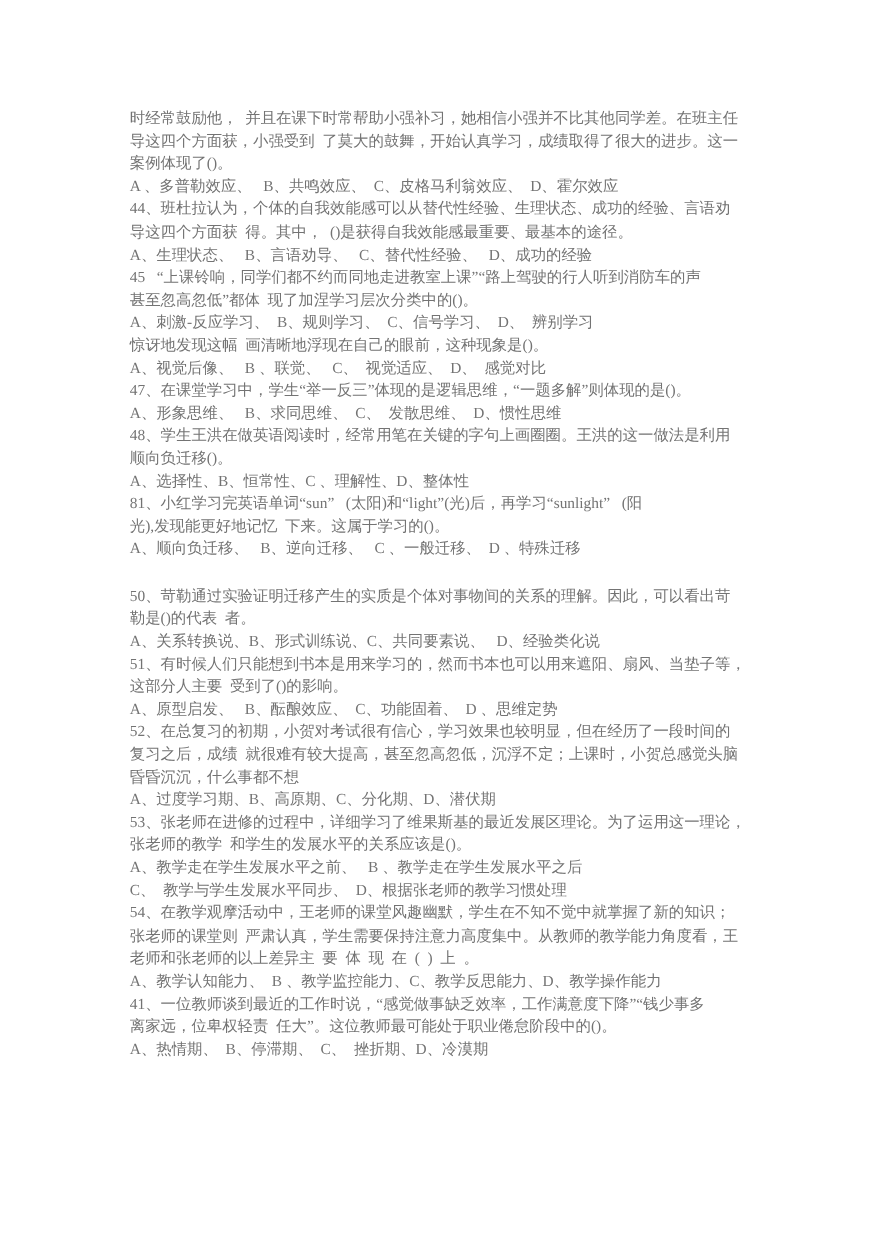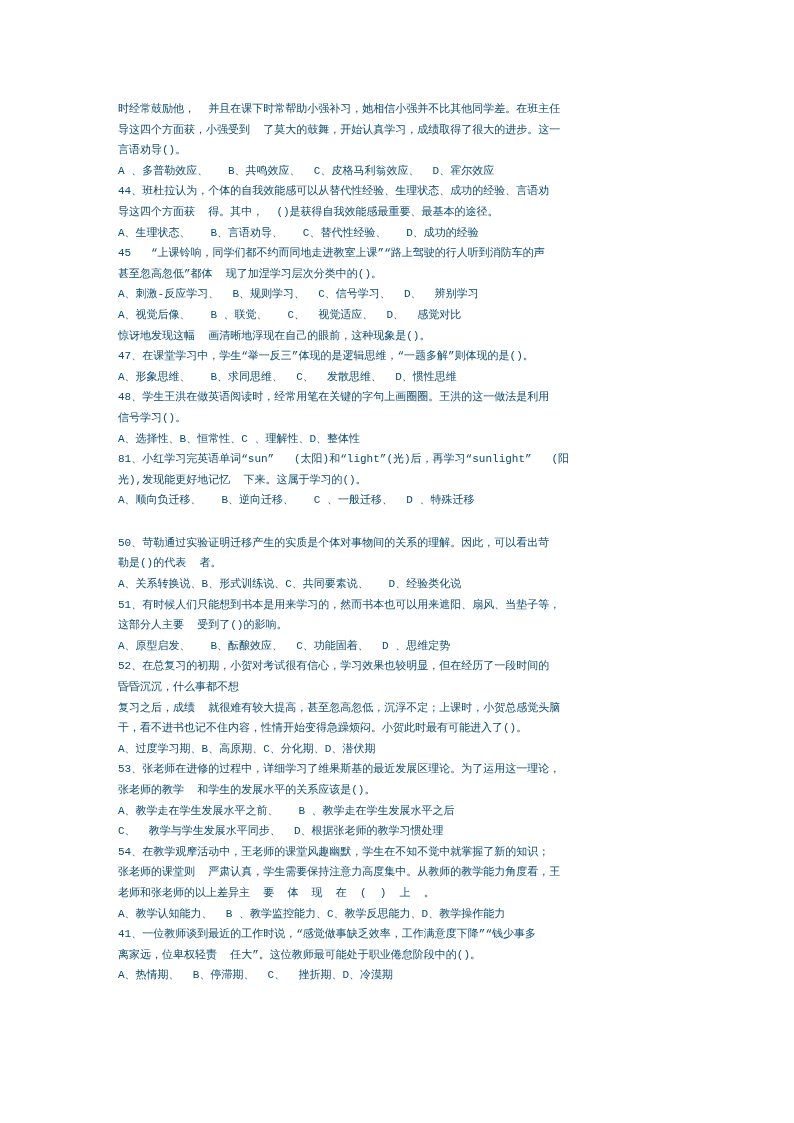--- a/index.html
+++ b/index.html
@@ -1,62 +1,61 @@
 <!DOCTYPE html>
 <html><head>
 <meta charset="utf-8">
 <style>
   html, body { margin: 0; padding: 0; background: #ffffff; }
   body { width: 794px; height: 1123px; position: relative; overflow: hidden; }
   .page {
     position: absolute; left: 118px; top: 99px; width: 564px;
-    font-family: Liberation Mono, monospace;
-    font-size: 11px; line-height: 20.6px; color: #0c4a6e;
+    font-family: Liberation Serif, serif;
+    font-size: 14px; line-height: 20.6px; color: #737373;
   }
   .line { white-space: pre; margin: 0; height: 20.6px; overflow: visible; }
   .gap { height: 22px; }
 </style>
 </head>
 <body>
 
 <div class="page">
   <div id="block1">
       <div class="line">时经常鼓励他，  并且在课下时常帮助小强补习，她相信小强并不比其他同学差。在班主任</div>
       <div class="line">导这四个方面获，小强受到  了莫大的鼓舞，开始认真学习，成绩取得了很大的进步。这一</div>
-      <div class="line">言语劝导()。</div>
+      <div class="line">案例体现了()。</div>
       <div class="line">A 、多普勒效应、   B、共鸣效应、  C、皮格马利翁效应、  D、霍尔效应</div>
       <div class="line">44、班杜拉认为，个体的自我效能感可以从替代性经验、生理状态、成功的经验、言语劝</div>
       <div class="line">导这四个方面获  得。其中，  ()是获得自我效能感最重要、最基本的途径。</div>
       <div class="line">A、生理状态、   B、言语劝导、   C、替代性经验、   D、成功的经验</div>
       <div class="line">45   “上课铃响，同学们都不约而同地走进教室上课”“路上驾驶的行人听到消防车的声</div>
       <div class="line">甚至忽高忽低”都体  现了加涅学习层次分类中的()。</div>
       <div class="line">A、刺激-反应学习、  B、规则学习、  C、信号学习、  D、  辨别学习</div>
+      <div class="line">惊讶地发现这幅  画清晰地浮现在自己的眼前，这种现象是()。</div>
       <div class="line">A、视觉后像、   B 、联觉、   C、  视觉适应、  D、  感觉对比</div>
-      <div class="line">惊讶地发现这幅  画清晰地浮现在自己的眼前，这种现象是()。</div>
       <div class="line">47、在课堂学习中，学生“举一反三”体现的是逻辑思维，“一题多解”则体现的是()。</div>
       <div class="line">A、形象思维、   B、求同思维、  C、  发散思维、  D、惯性思维</div>
       <div class="line">48、学生王洪在做英语阅读时，经常用笔在关键的字句上画圈圈。王洪的这一做法是利用</div>
-      <div class="line">信号学习()。</div>
+      <div class="line">顺向负迁移()。</div>
       <div class="line">A、选择性、B、恒常性、C 、理解性、D、整体性</div>
       <div class="line">81、小红学习完英语单词“sun”   (太阳)和“light”(光)后，再学习“sunlight”   (阳</div>
       <div class="line">光),发现能更好地记忆  下来。这属于学习的()。</div>
       <div class="line">A、顺向负迁移、   B、逆向迁移、   C 、一般迁移、  D 、特殊迁移</div>
     </div>
   <div class="gap"></div>
   <div id="block2">
       <div class="line">50、苛勒通过实验证明迁移产生的实质是个体对事物间的关系的理解。因此，可以看出苛</div>
       <div class="line">勒是()的代表  者。</div>
       <div class="line">A、关系转换说、B、形式训练说、C、共同要素说、   D、经验类化说</div>
       <div class="line">51、有时候人们只能想到书本是用来学习的，然而书本也可以用来遮阳、扇风、当垫子等，</div>
       <div class="line">这部分人主要  受到了()的影响。</div>
       <div class="line">A、原型启发、   B、酝酿效应、  C、功能固着、  D 、思维定势</div>
       <div class="line">52、在总复习的初期，小贺对考试很有信心，学习效果也较明显，但在经历了一段时间的</div>
+      <div class="line">复习之后，成绩  就很难有较大提高，甚至忽高忽低，沉浮不定；上课时，小贺总感觉头脑</div>
       <div class="line">昏昏沉沉，什么事都不想</div>
-      <div class="line">复习之后，成绩  就很难有较大提高，甚至忽高忽低，沉浮不定；上课时，小贺总感觉头脑</div>
-      <div class="line">干，看不进书也记不住内容，性情开始变得急躁烦闷。小贺此时最有可能进入了()。</div>
       <div class="line">A、过度学习期、B、高原期、C、分化期、D、潜伏期</div>
       <div class="line">53、张老师在进修的过程中，详细学习了维果斯基的最近发展区理论。为了运用这一理论，</div>
       <div class="line">张老师的教学  和学生的发展水平的关系应该是()。</div>
       <div class="line">A、教学走在学生发展水平之前、   B 、教学走在学生发展水平之后</div>
       <div class="line">C、  教学与学生发展水平同步、  D、根据张老师的教学习惯处理</div>
       <div class="line">54、在教学观摩活动中，王老师的课堂风趣幽默，学生在不知不觉中就掌握了新的知识；</div>
       <div class="line">张老师的课堂则  严肃认真，学生需要保持注意力高度集中。从教师的教学能力角度看，王</div>
       <div class="line">老师和张老师的以上差异主  要  体  现  在  (  )  上  。</div>
       <div class="line">A、教学认知能力、  B 、教学监控能力、C、教学反思能力、D、教学操作能力</div>
       <div class="line">41、一位教师谈到最近的工作时说，“感觉做事缺乏效率，工作满意度下降”“钱少事多</div>

